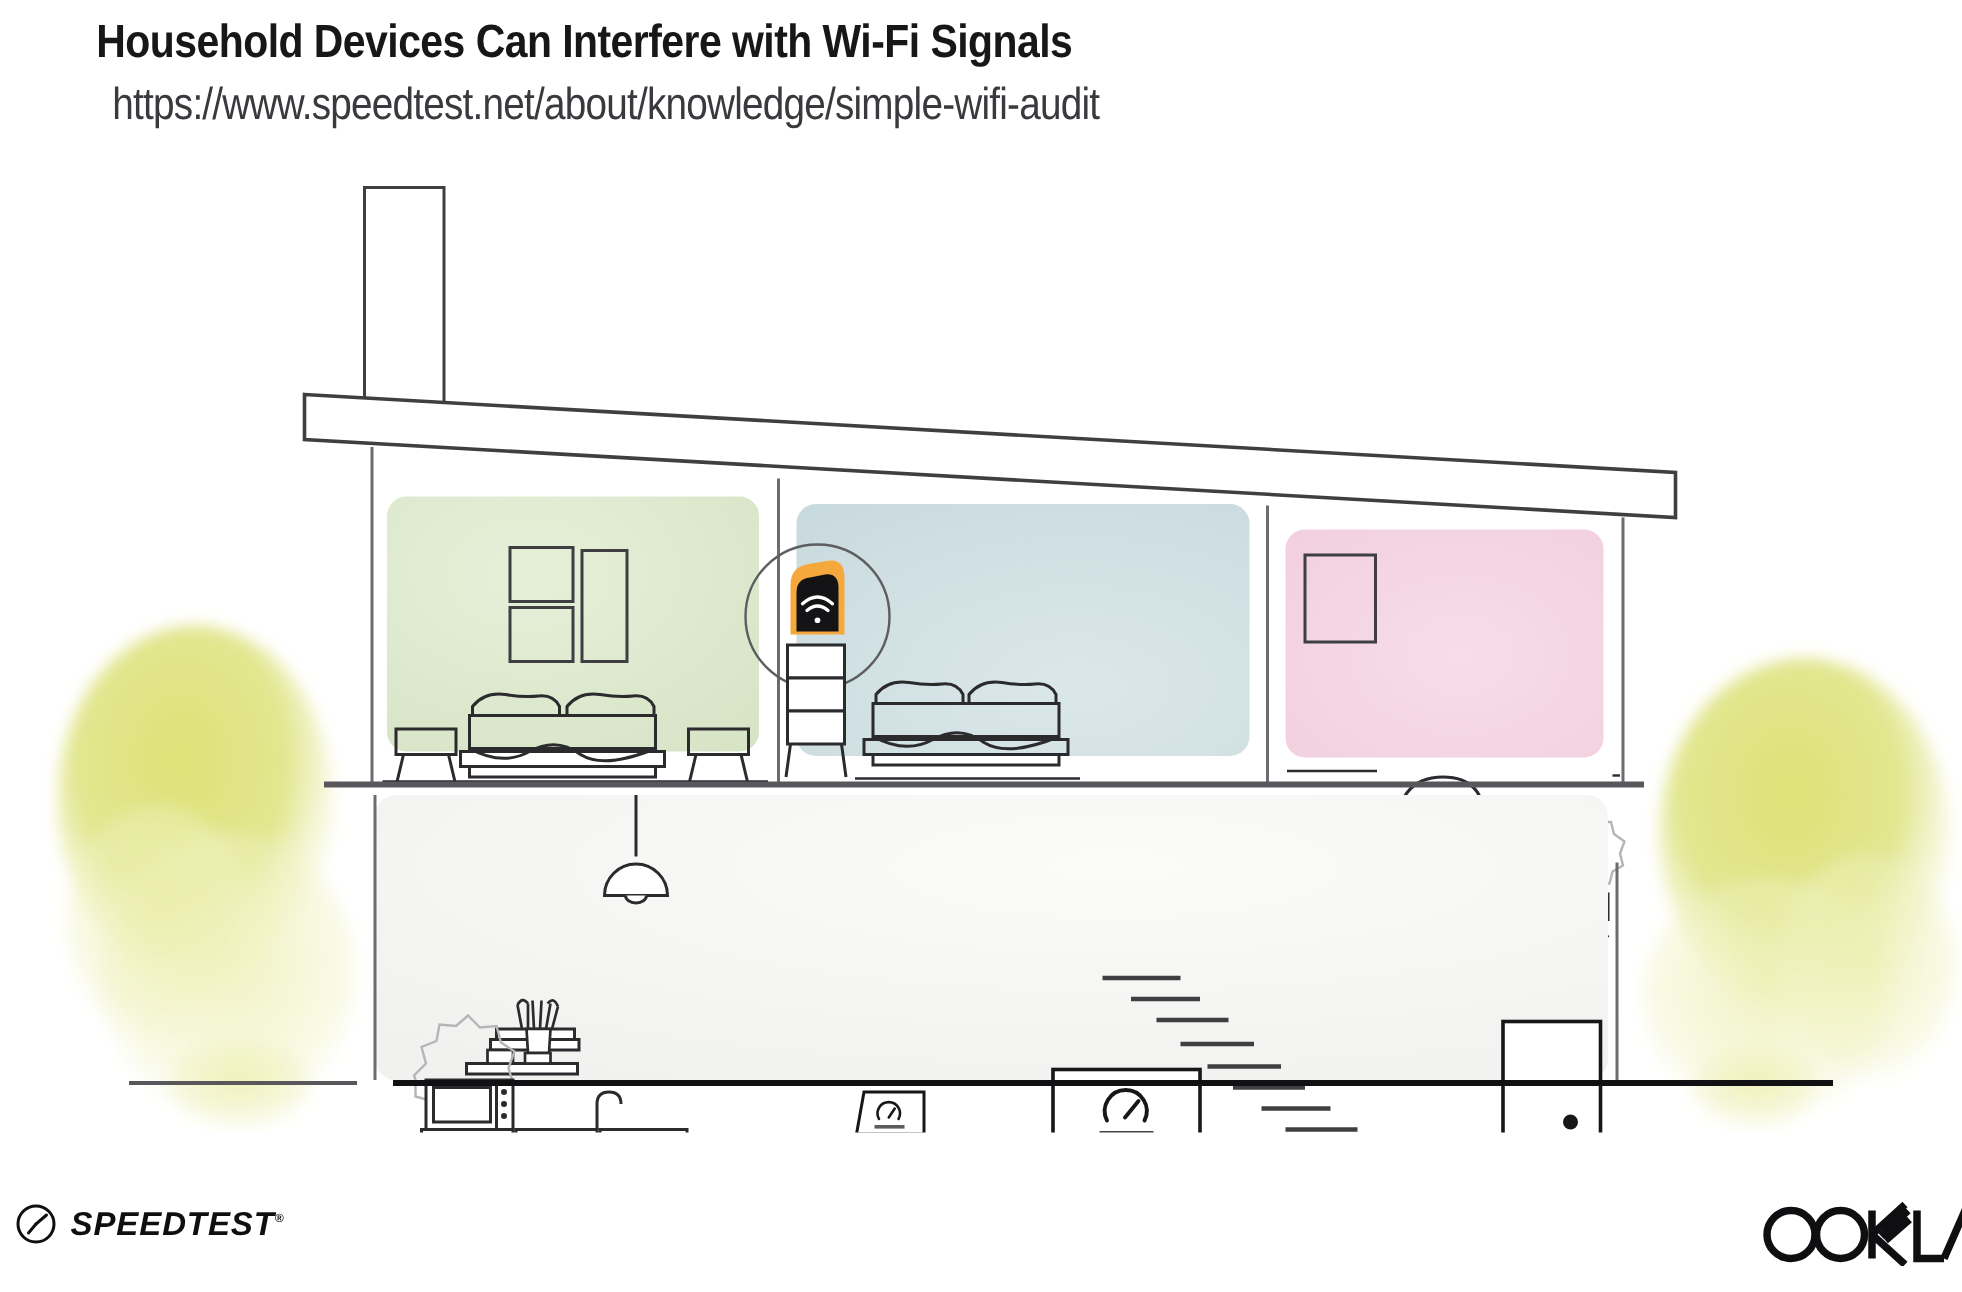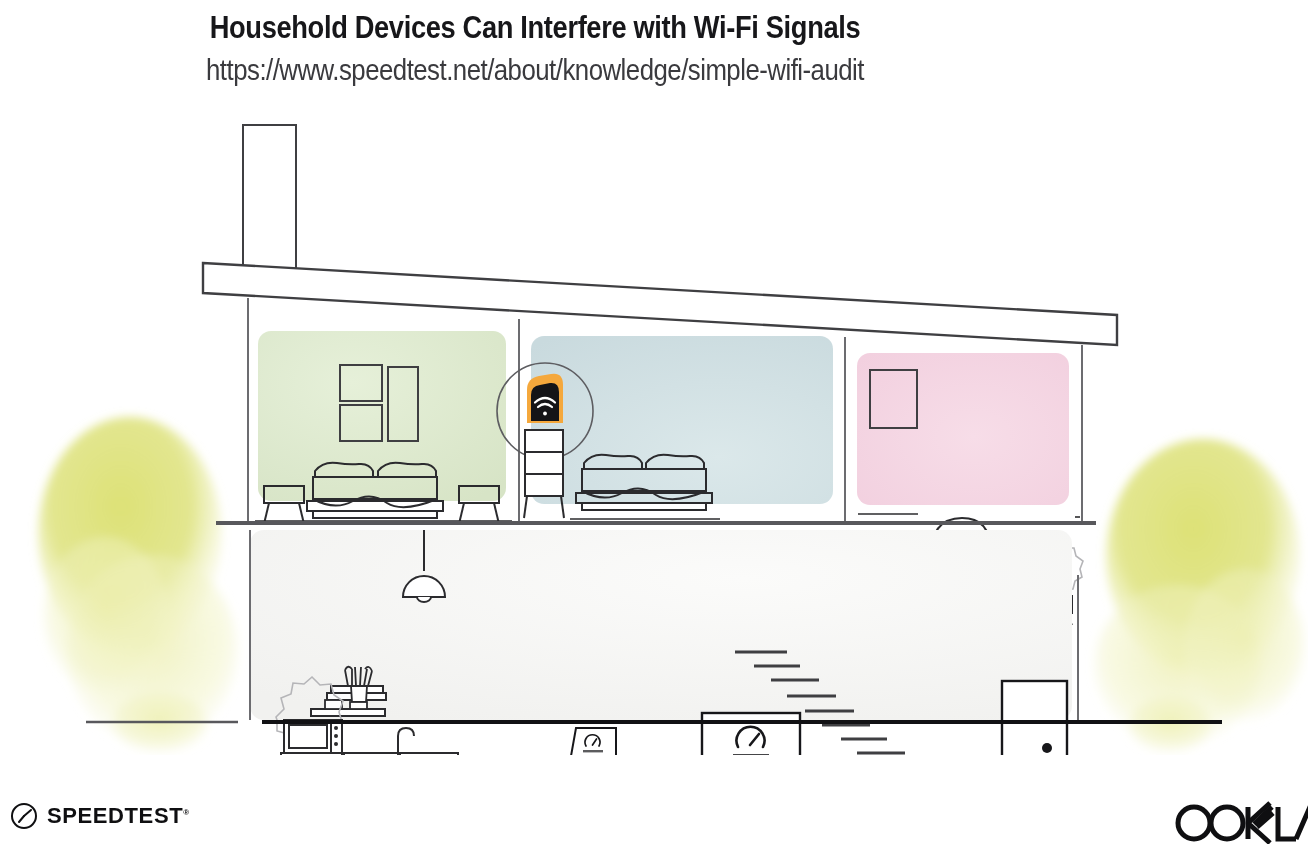--- a/index.html
+++ b/index.html
@@ -5,42 +5,42 @@
 <style>
   html,body{margin:0;padding:0;background:#ffffff;}
   body{
     width:1308px;height:861px;position:relative;overflow:hidden;
     font-family:"Liberation Sans","DejaVu Sans",sans-serif;
     color:#17171a;
   }
   .page{position:absolute;inset:0;}
 
   
-  .header{position:absolute;left:0;top:0;width:1070px;text-align:center;}
+  .header{position:absolute;left:0;top:0;width:1070px;}
   .title{
     font-family:"Liberation Sans","DejaVu Sans",sans-serif;
     font-weight:bold;font-size:31px;letter-spacing:-0.4px;
     color:#17171a;margin:0;padding-top:10px;
     transform:scaleX(0.88);transform-origin:center top;
     white-space:nowrap;
   }
   .subtitle{
     font-family:"Liberation Sans","DejaVu Sans",sans-serif;
     font-weight:400;font-size:30px;letter-spacing:-0.6px;
     color:#3a3a3e;margin:0;padding-top:7px;
     transform:scaleX(0.86);transform-origin:center top;
     white-space:nowrap;
   }
 
   
   .scene{position:absolute;left:0;top:105px;width:1308px;height:650px;}
   .scene svg{display:block;}
 
   
-  .footer{position:absolute;left:0;top:790px;width:1308px;height:71px;}
+  .footer{position:absolute;left:0;top:790px;width:1308px;height:71px;font-style:italic;}
   .brand{
     position:absolute;left:10px;top:12px;display:flex;align-items:center;gap:9px;
   }
   .brand-word{
     font-family:"Liberation Sans","DejaVu Sans",sans-serif;
     font-weight:bold;font-size:22px;letter-spacing:0.6px;color:#0f0f11;
     position:relative;
   }
   .brand-tm{
     font-size:8px;vertical-align:super;font-weight:bold;color:#0f0f11;

